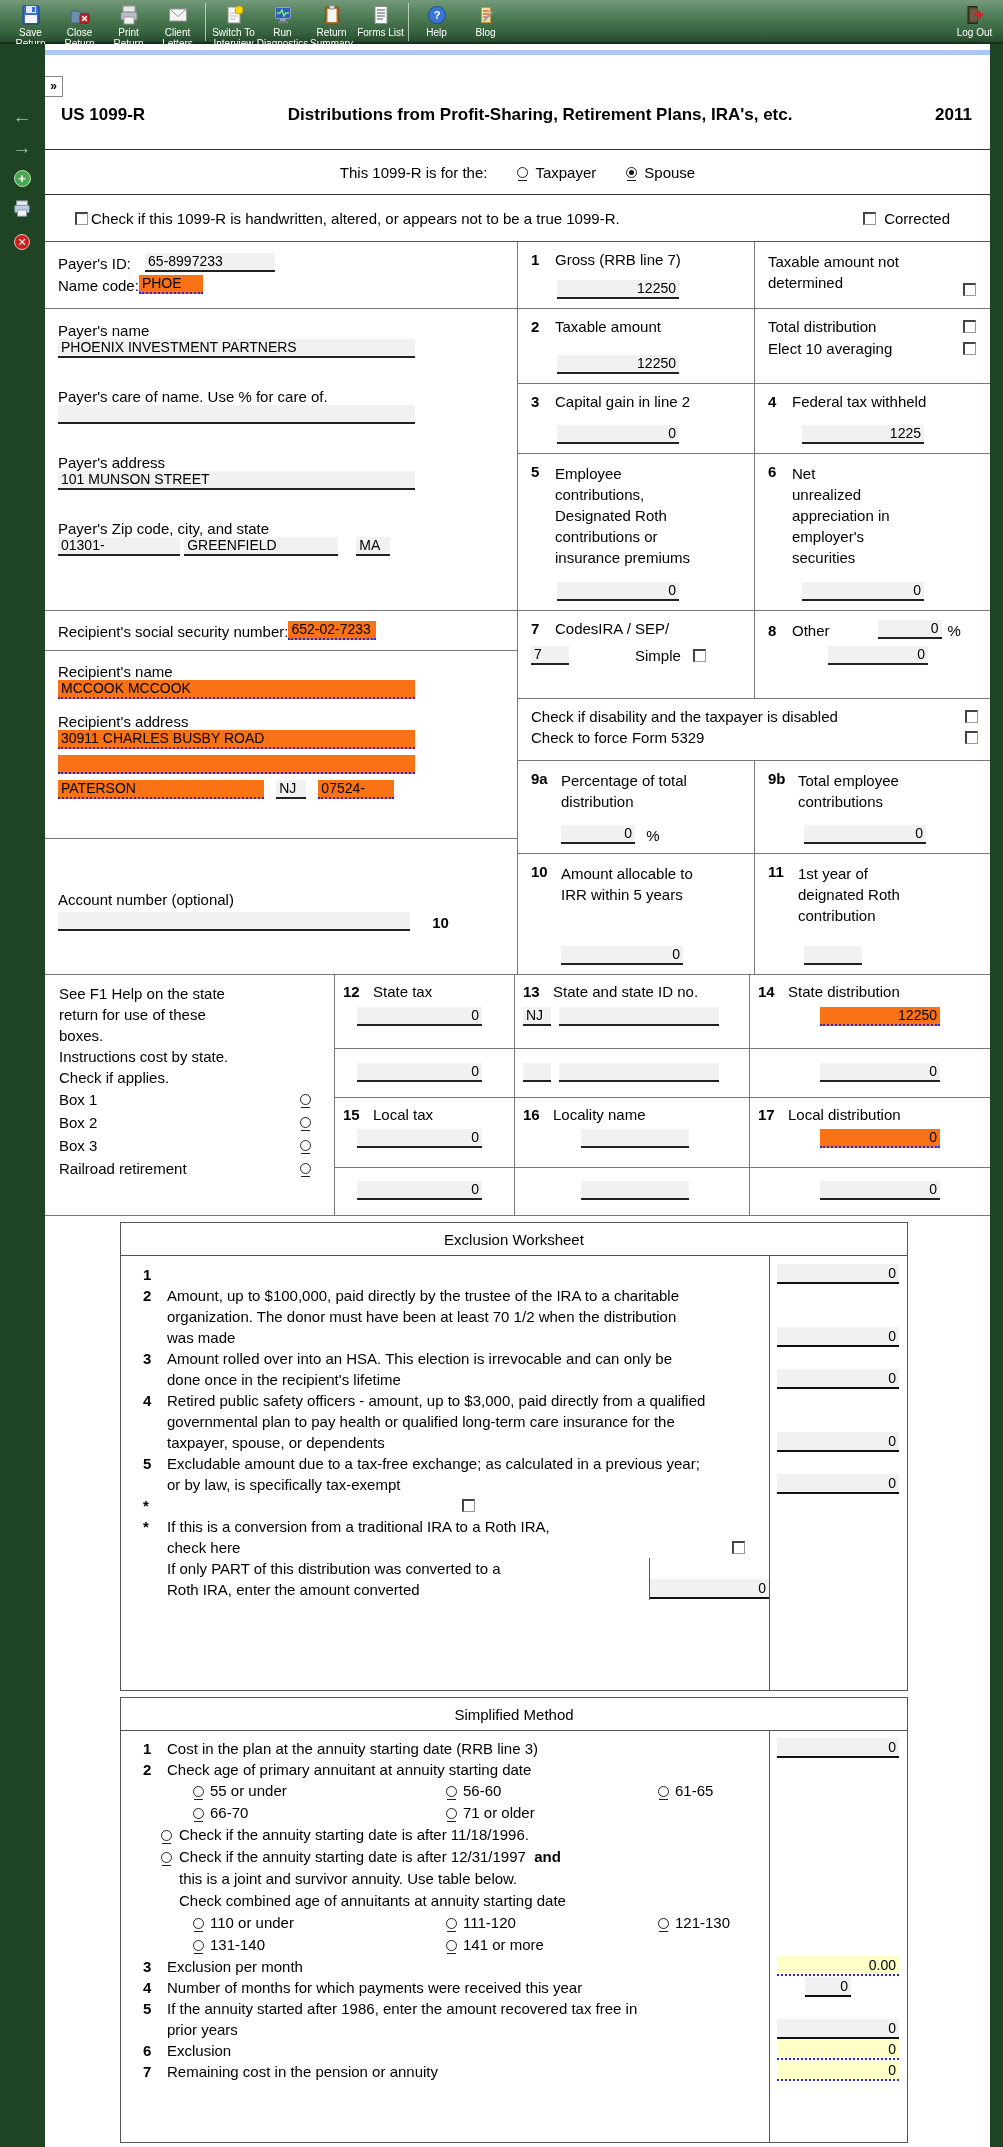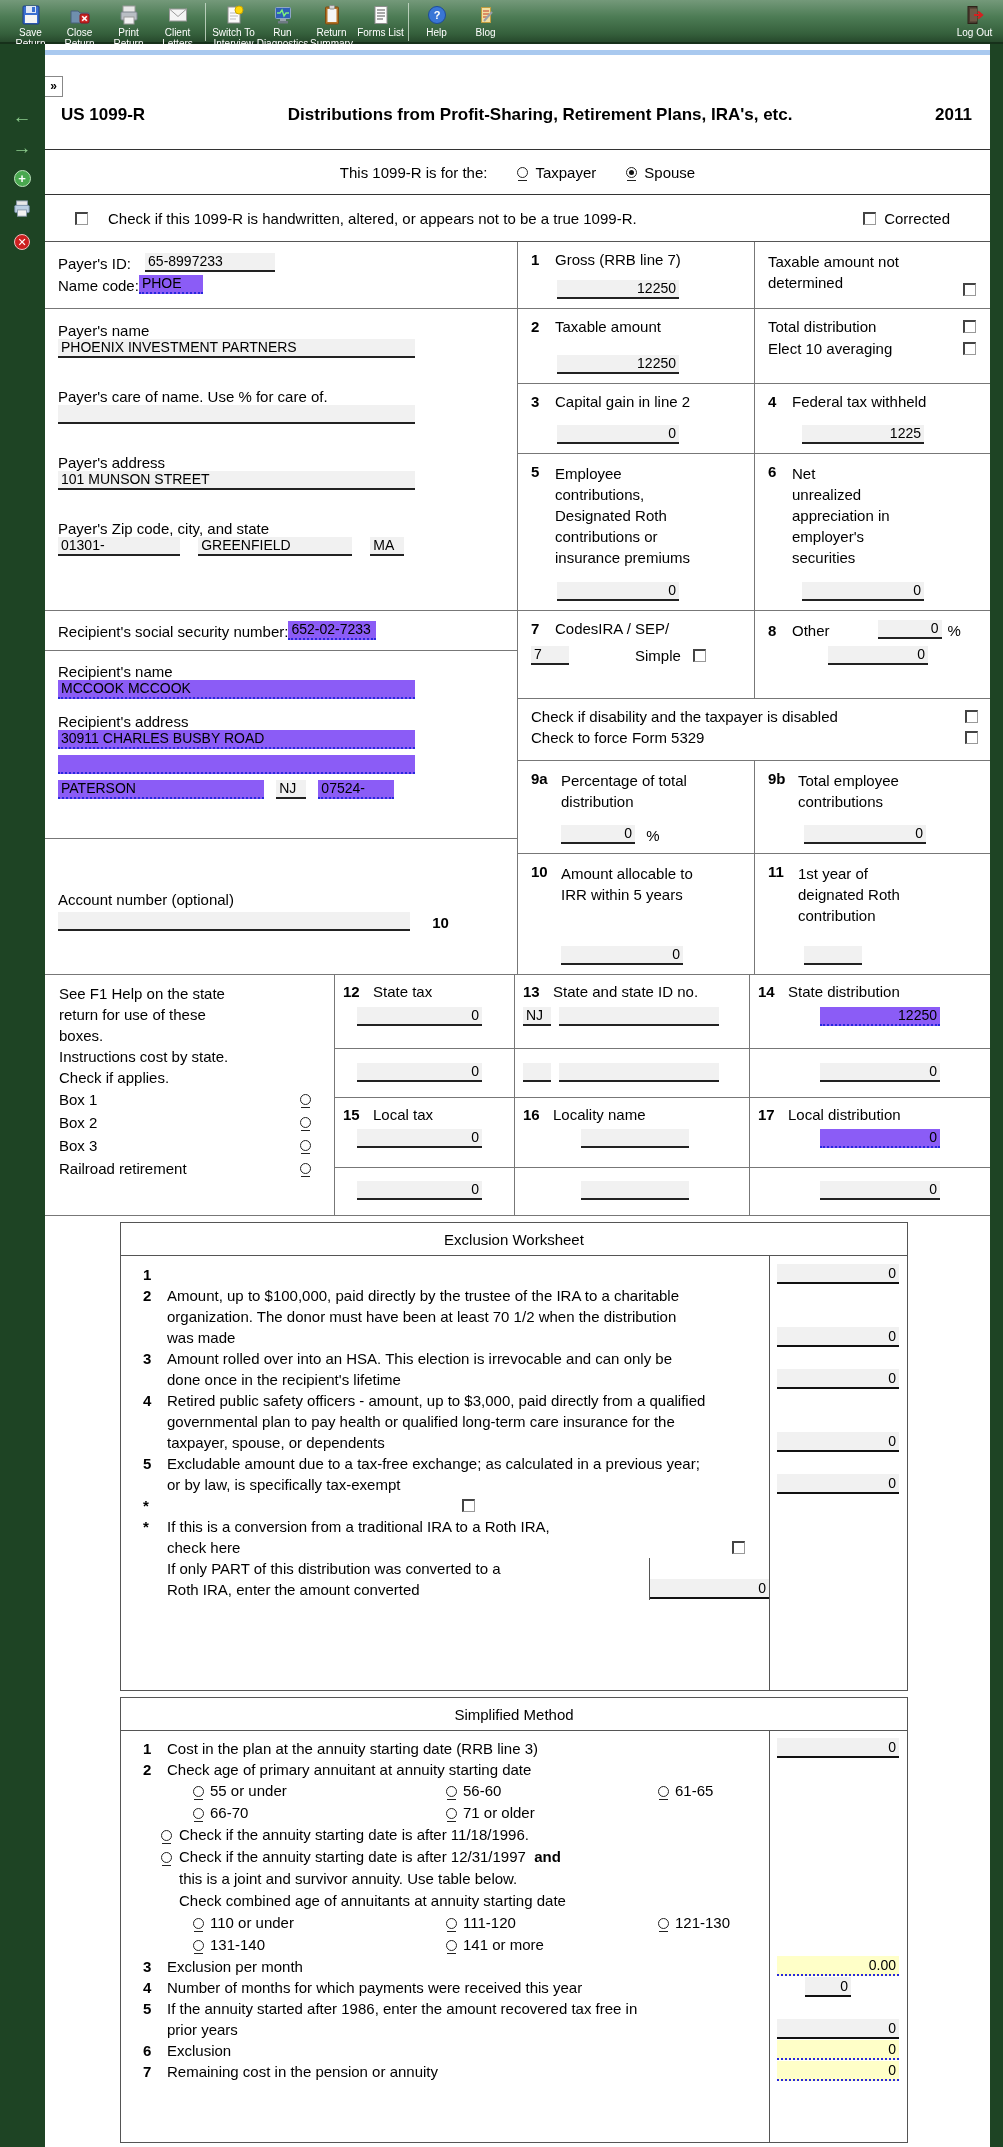--- a/index.html
+++ b/index.html
@@ -40,21 +40,21 @@
   .radio{display:inline-block;width:11px;height:11px;border:1.5px solid #222;border-radius:50%;position:relative;
     vertical-align:-1px;flex:none;cursor:pointer}
   .radio::after{content:"";position:absolute;left:0;right:0;bottom:-4px;border-bottom:1.5px solid #222}
   .radio.sel::before{content:"";position:absolute;left:2px;top:2px;right:2px;bottom:2px;background:#111;border-radius:50%}
   .cb{display:inline-block;width:13px;height:13px;background:#fff;border:1px solid #999;border-top:2px solid #444;
     border-left:2px solid #444;vertical-align:-2px;flex:none;cursor:pointer}
 
   
   .fld{display:inline-block;height:19px;line-height:17px;font-size:14px;padding:0 3px;vertical-align:bottom;overflow:hidden}
   .fg{background:#f1f1f1;border-bottom:2px solid #222}
-  .fy{background:#8b5cf6;border-bottom:2px dotted #2828dd}
+  .fy{background:#f97316;border-bottom:2px dotted #2828dd}
   .num{text-align:right}
 
   
   .mt{display:flex;border-top:1px solid #555;border-bottom:1px solid #777}
   .mtL{width:473px;border-right:1px solid #777}
   .mtR{flex:1;display:flex;flex-direction:column}
   .lcell{border-bottom:1px solid #777;padding:0 12px 0 13px}
   .lcell:last-child{border-bottom:none}
   .rr{display:flex;border-bottom:1px solid #777}
   .rr:last-child{border-bottom:none}
@@ -248,21 +248,21 @@
       <span>Taxpayer</span>
     </span>
     <span style="display:flex;align-items:center;gap:7px">
       <span class="radio sel"></span>
       <span>Spouse</span>
     </span>
   </div>
 
   <div class="hwrow">
     <span class="cb"></span>
-    <span style="margin-left:20px">Check if this 1099-R is handwritten,  altered,  or appears not to be a true 1099-R.</span>
+    <span style="margin-left:3px">Check if this 1099-R is handwritten,  altered,  or appears not to be a true 1099-R.</span>
     <span style="flex:1"></span>
     <span class="cb"></span>
     <span style="margin-left:8px">Corrected</span>
   </div>
 
   <div class="mt">
     <div class="mtL">
       <div class="lcell" style="height:67px;padding-top:11px">
         <div><span>Payer's ID:</span>
           <span class="fld fg" style="width:130px;margin-left:10px">65-8997233</span></div>
@@ -273,21 +273,21 @@
         <div><span class="fld fg" style="width:357px">PHOENIX INVESTMENT  PARTNERS</span></div>
         <div class="lab-gap"></div>
         <div>Payer's care of name.  Use % for care of.</div>
         <div><span class="fld fg" style="width:357px"></span></div>
         <div class="lab-gap"></div>
         <div>Payer's address</div>
         <div><span class="fld fg" style="width:357px">101 MUNSON STREET</span></div>
         <div class="lab-gap"></div>
         <div>Payer's Zip code,  city,  and state</div>
         <div><span class="fld fg" style="width:122px">01301-</span>
-             <span class="fld fg" style="width:154px;margin-left:14px">GREENFIELD</span>
+             <span class="fld fg" style="width:154px;">GREENFIELD</span>
              <span class="fld fg" style="width:34px;margin-left:14px">MA</span></div>
       </div>
       <div class="lcell" style="height:40px;padding-top:10px">
         <span>Recipient's social security number:</span><span class="fld fy" style="width:88px">652-02-7233</span>
       </div>
       <div class="lcell" style="height:188px;padding-top:12px">
         <div>Recipient's name</div>
         <div><span class="fld fy" style="width:357px">MCCOOK MCCOOK</span></div>
         <div style="height:14px"></div>
         <div>Recipient's address</div>

